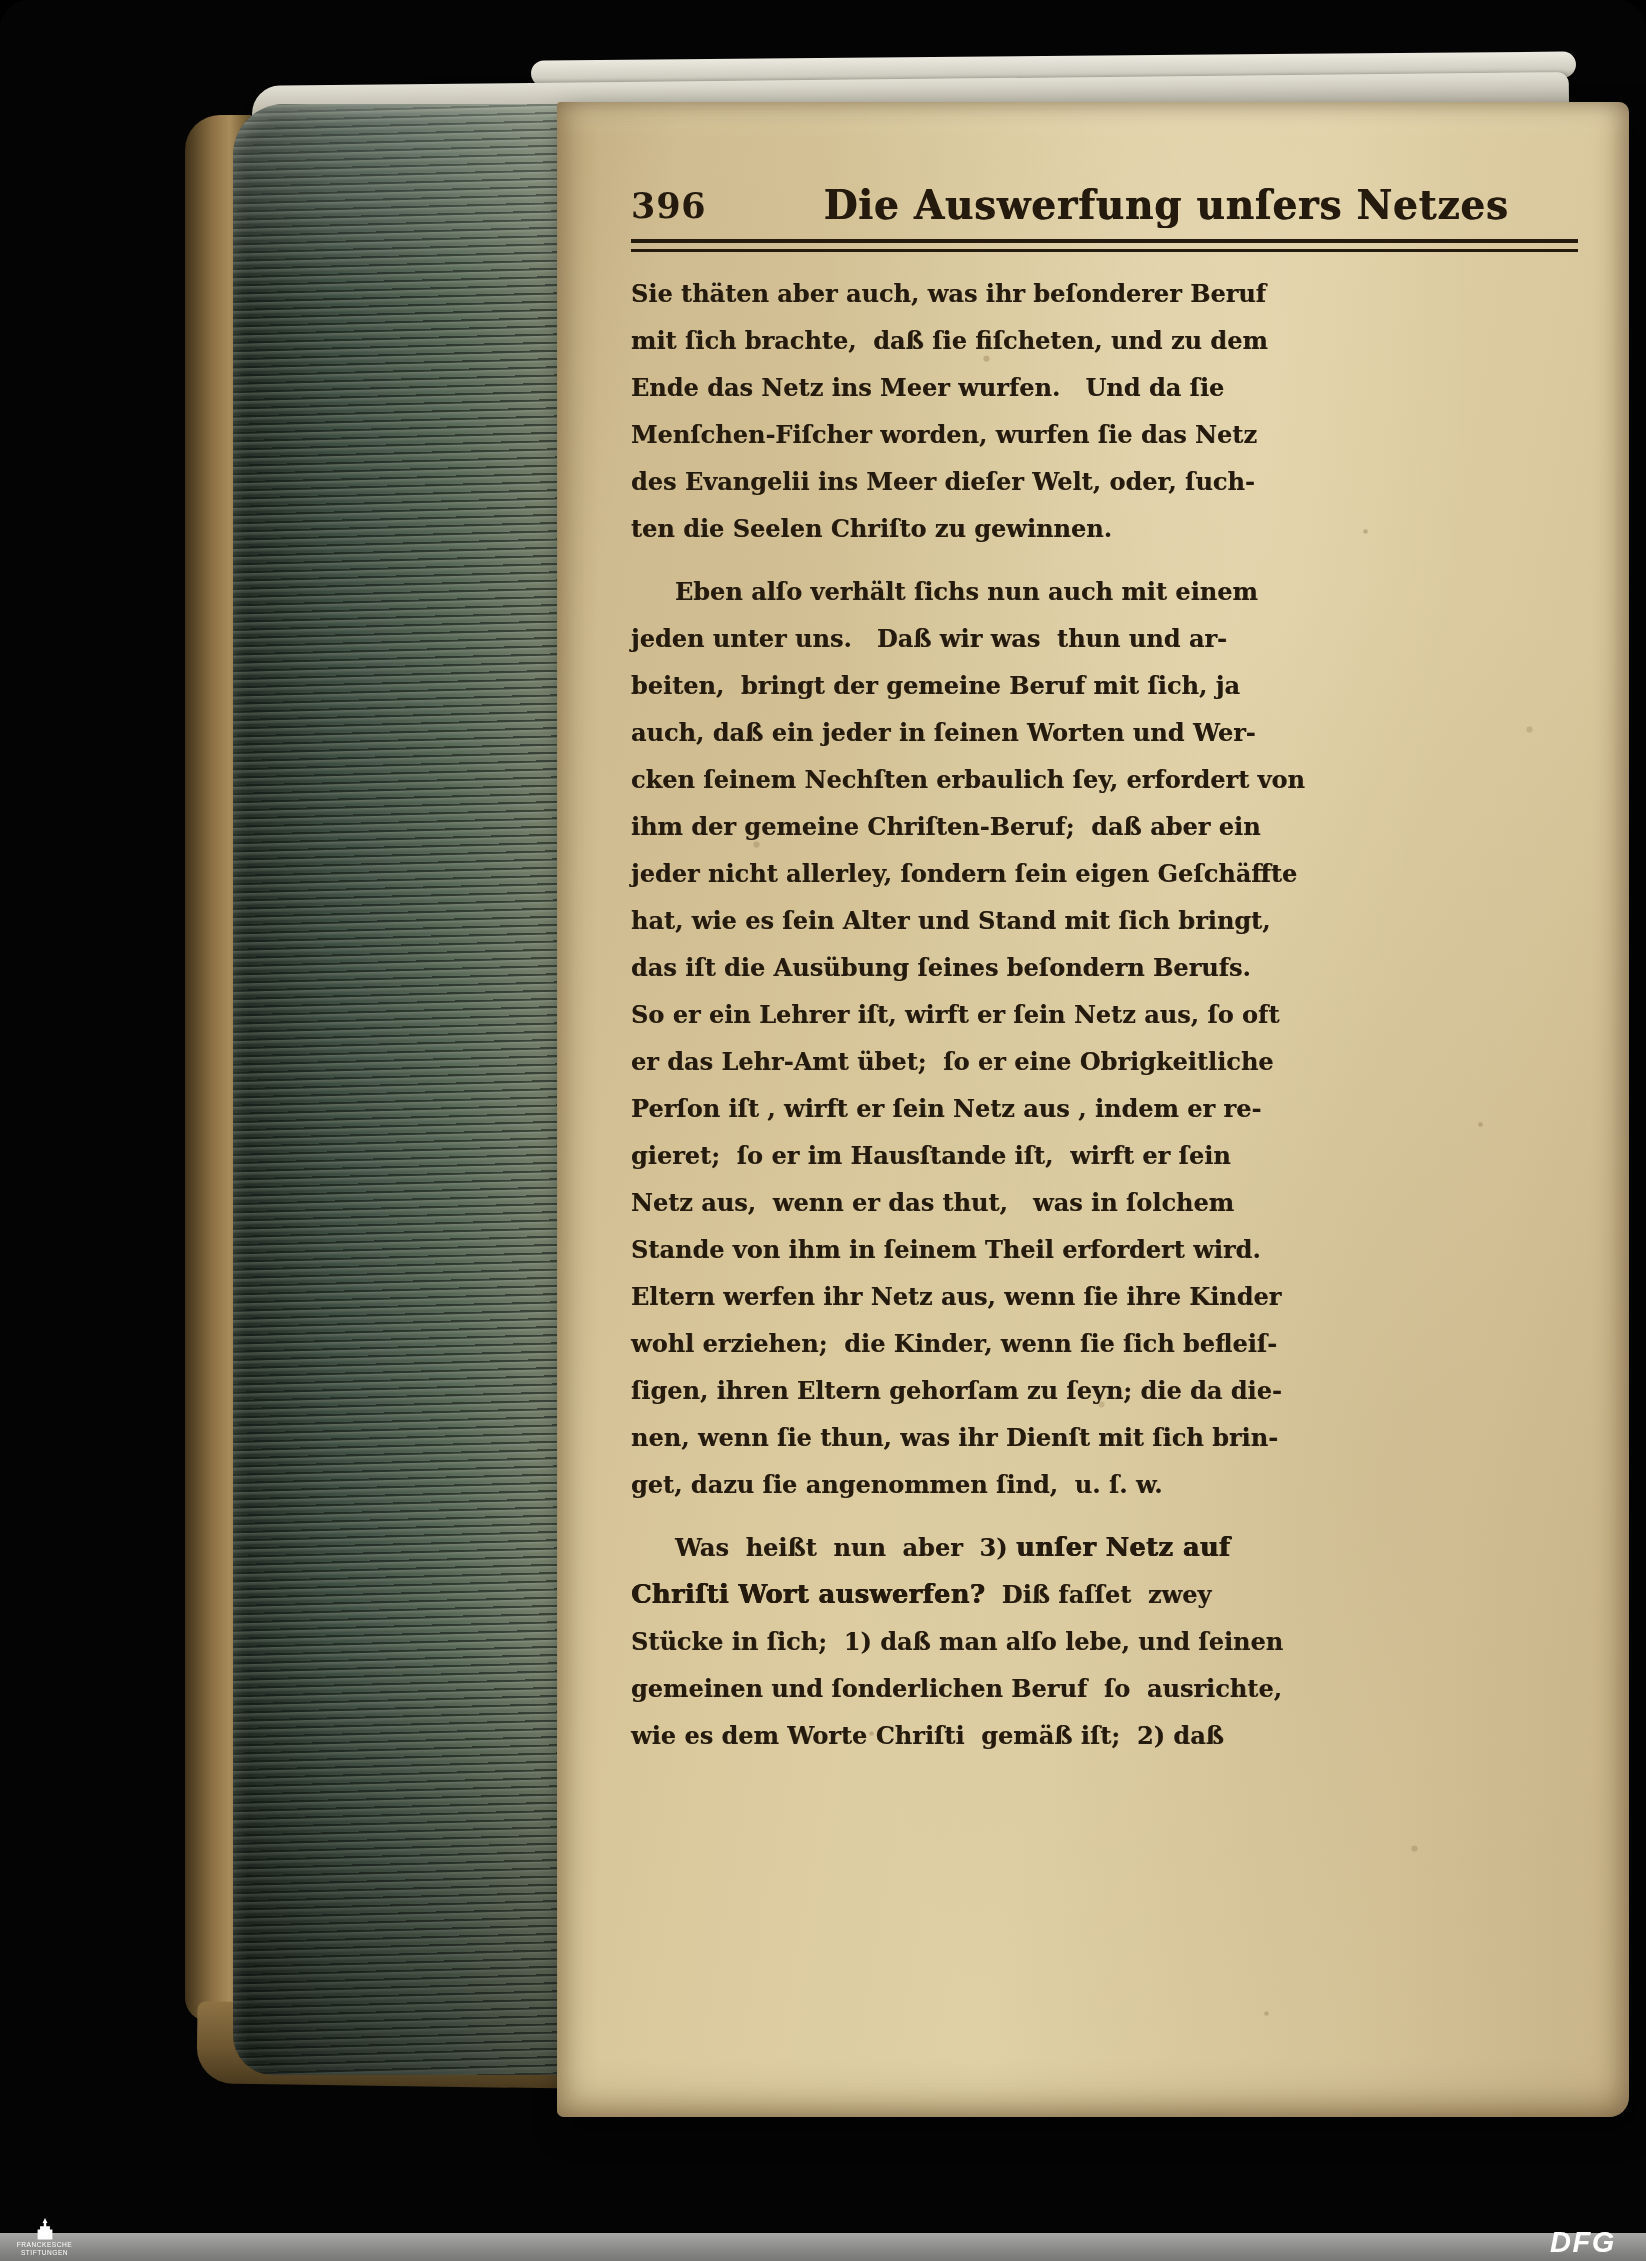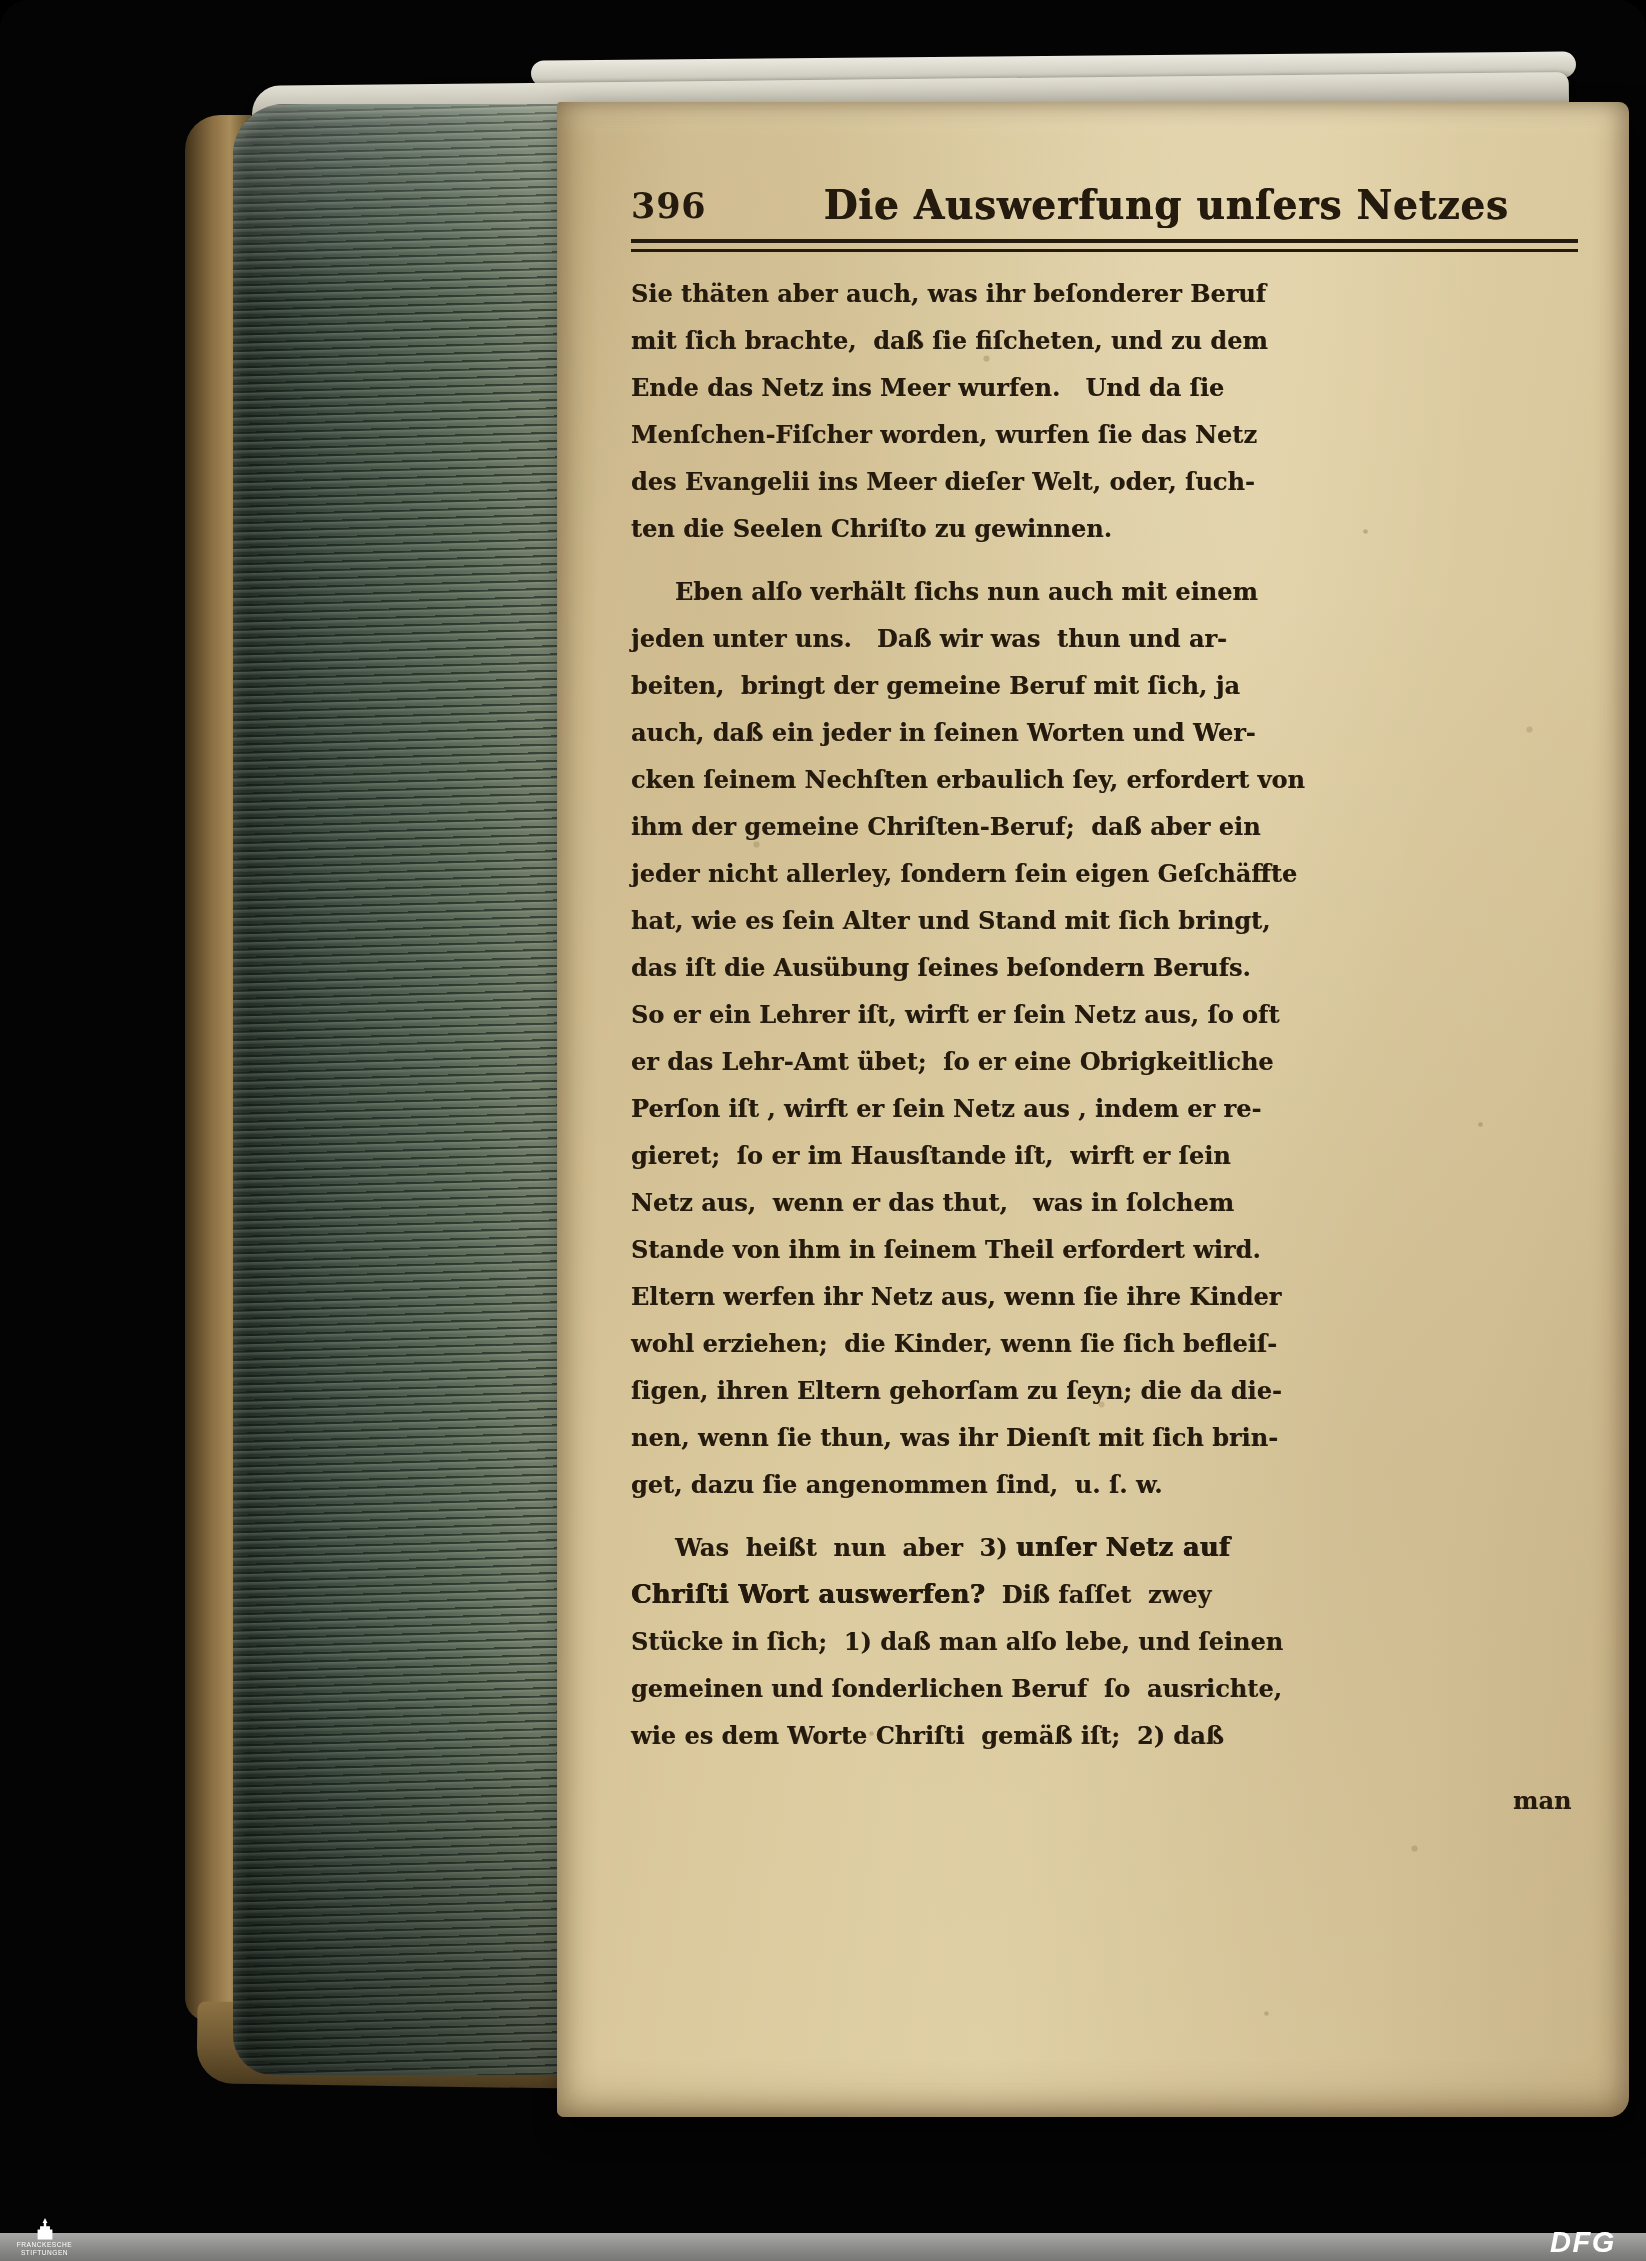--- a/index.html
+++ b/index.html
@@ -148,21 +148,20 @@
 
       <div class="text-block">
         <div class="page-header">
           <div class="page-number">396</div>
           <div class="running-title">Die Auswerfung unſers Netzes</div>
         </div>
         <div class="header-rule"></div>
 
         <div class="text-body"><div class="tline"><span>Sie thäten aber auch, was ihr beſonderer Beruf</span></div><div class="tline"><span>mit ſich brachte,  daß ſie fiſcheten, und zu dem</span></div><div class="tline"><span>Ende das Netz ins Meer wurfen.   Und da ſie</span></div><div class="tline"><span>Menſchen-Fiſcher worden, wurfen ſie das Netz</span></div><div class="tline"><span>des Evangelii ins Meer dieſer Welt, oder, ſuch-</span></div><div class="tline"><span>ten die Seelen Chriſto zu gewinnen.</span></div><div class="tline indent"><span>Eben alſo verhält ſichs nun auch mit einem</span></div><div class="tline"><span>jeden unter uns.   Daß wir was  thun und ar-</span></div><div class="tline"><span>beiten,  bringt der gemeine Beruf mit ſich, ja</span></div><div class="tline"><span>auch, daß ein jeder in ſeinen Worten und Wer-</span></div><div class="tline"><span>cken ſeinem Nechſten erbaulich ſey, erfordert von</span></div><div class="tline"><span>ihm der gemeine Chriſten-Beruf;  daß aber ein</span></div><div class="tline"><span>jeder nicht allerley, ſondern ſein eigen Geſchäffte</span></div><div class="tline"><span>hat, wie es ſein Alter und Stand mit ſich bringt,</span></div><div class="tline"><span>das iſt die Ausübung ſeines beſondern Berufs.</span></div><div class="tline"><span>So er ein Lehrer iſt, wirft er ſein Netz aus, ſo oft</span></div><div class="tline"><span>er das Lehr-Amt übet;  ſo er eine Obrigkeitliche</span></div><div class="tline"><span>Perſon iſt , wirft er ſein Netz aus , indem er re-</span></div><div class="tline"><span>gieret;  ſo er im Hausſtande iſt,  wirft er ſein</span></div><div class="tline"><span>Netz aus,  wenn er das thut,   was in ſolchem</span></div><div class="tline"><span>Stande von ihm in ſeinem Theil erfordert wird.</span></div><div class="tline"><span>Eltern werfen ihr Netz aus, wenn ſie ihre Kinder</span></div><div class="tline"><span>wohl erziehen;  die Kinder, wenn ſie ſich befleiſ-</span></div><div class="tline"><span>ſigen, ihren Eltern gehorſam zu ſeyn; die da die-</span></div><div class="tline"><span>nen, wenn ſie thun, was ihr Dienſt mit ſich brin-</span></div><div class="tline"><span>get, dazu ſie angenommen ſind,  u. ſ. w.</span></div><div class="tline indent"><span>Was  heißt  nun  aber  3) </span><span class="emph">unſer Netz auf</span></div><div class="tline"><span class="emph">Chriſti Wort auswerfen?</span><span>  Diß faſſet  zwey</span></div><div class="tline"><span>Stücke in ſich;  1) daß man alſo lebe, und ſeinen</span></div><div class="tline"><span>gemeinen und ſonderlichen Beruf  ſo  ausrichte,</span></div><div class="tline"><span>wie es dem Worte Chriſti  gemäß iſt;  2) daß</span></div></div>
 
-        <div class="text-body catchword-line">man</div>
       </div>
     </div>
   </div>
 
   <div class="bottom-bar"></div>
 
   <div class="library-stamp">
     <svg class="stamp-icon" width="20" height="21.4" viewBox="0 0 24 26">
       <path fill="#ffffff" d="M12 0 L15 6 L13.5 6 L13.5 10 L18 10 L18 14 L21 14 L21 26 L3 26 L3 14 L6 14 L6 10 L10.5 10 L10.5 6 L9 6 Z"></path>
     </svg>

